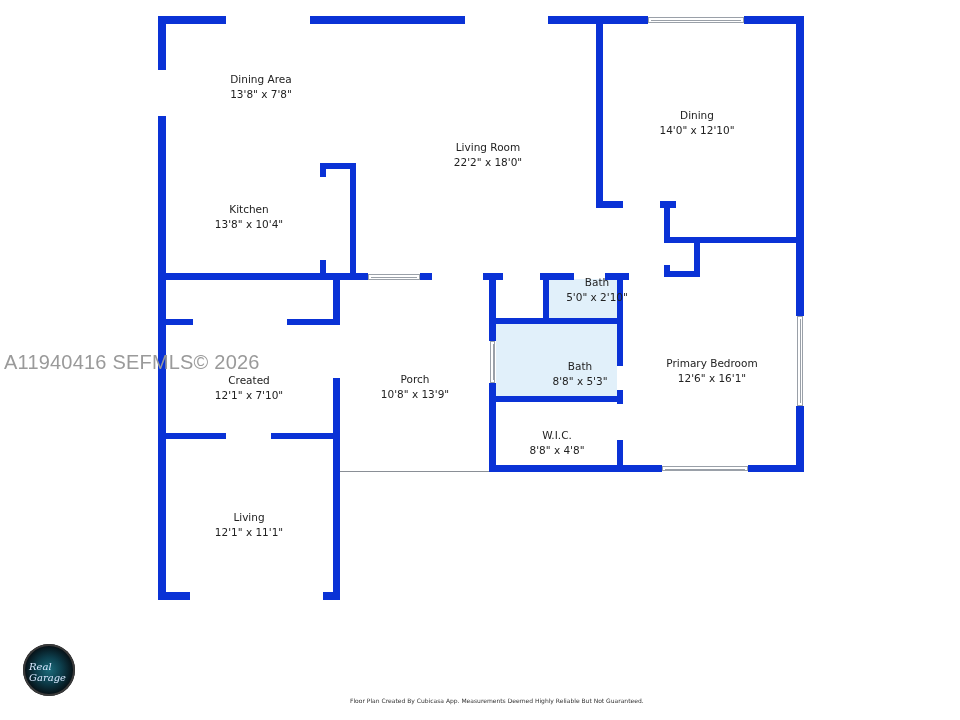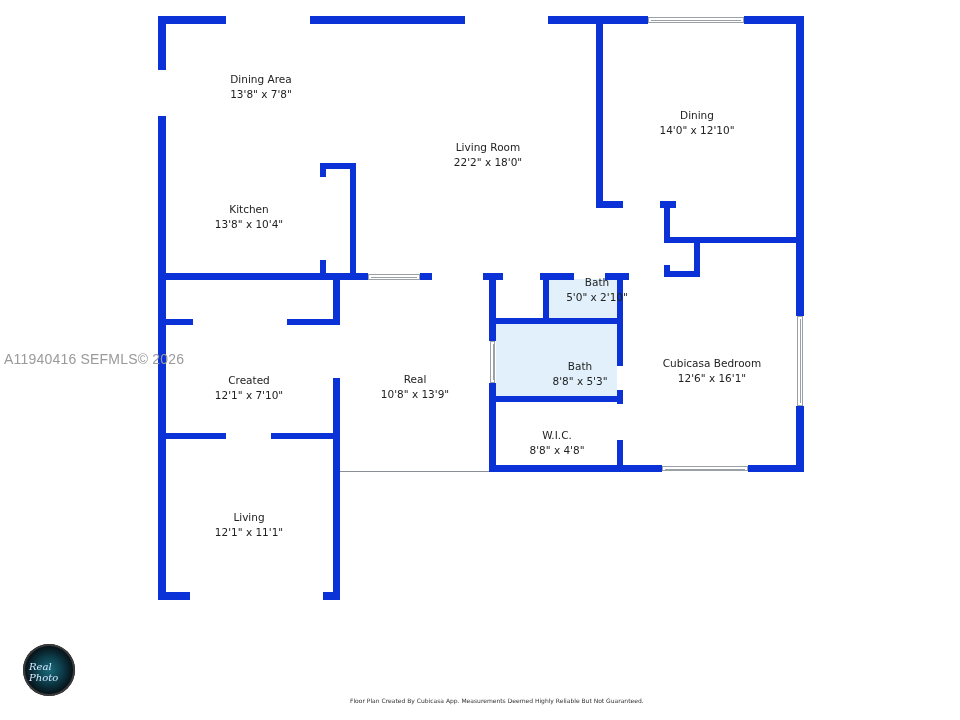--- a/index.html
+++ b/index.html
@@ -7,21 +7,21 @@
          font-family:"Liberation Sans", sans-serif; }
   #plan { position:absolute; left:0; top:0; width:768px; height:720px; }
   .wall { position:absolute; background:#0a32d6; }
   .win { position:absolute; background:#fff; border:1px solid #9aa0a8; box-sizing:border-box; }
   .win.h::after { content:""; position:absolute; left:2px; right:2px; top:50%; height:1px; background:#9aa0a8; }
   .win.v::after { content:""; position:absolute; top:2px; bottom:2px; left:50%; width:1px; background:#9aa0a8; }
   .fill { position:absolute; background:#e1f0fa; }
   .thin { position:absolute; background:#8a8f96; }
   .room { position:absolute; text-align:center; color:#222; font-family:"DejaVu Sans", sans-serif;
           font-size:10.5px; line-height:15px; transform:translateX(-50%); white-space:nowrap; }
-  .watermark { position:absolute; left:4px; top:351px; color:#9a9a9a; font-size:14px;
+  .watermark { position:absolute; left:4px; top:351px; color:#9a9a9a; font-size:20px;
                font-family:"Liberation Sans", sans-serif; letter-spacing:0.2px; }
   .footer { position:absolute; left:350px; top:697px; font-size:6px; color:#333;
             font-family:"DejaVu Sans", sans-serif; }
   .logo { position:absolute; left:23px; top:644px; width:52px; height:52px; border-radius:50%;
           background:radial-gradient(circle at 50% 50%, #1b6a7a 0%, #0d3e4c 35%, #050b10 70%, #222 100%);
           box-shadow:0 0 0 2px #3a3a3a inset; }
   .logo span { position:absolute; left:6px; top:17px; font-size:10px; color:#d8e8ff;
                font-family:"DejaVu Serif", serif; font-style:italic; }
 </style>
 </head>
@@ -113,40 +113,40 @@
   </div>
   <div class="room" style="left:597px;top:275px;">
     <div>Bath</div>
     <div>5'0" x 2'10"</div>
   </div>
   <div class="room" style="left:580px;top:359px;">
     <div>Bath</div>
     <div>8'8" x 5'3"</div>
   </div>
   <div class="room" style="left:712px;top:356px;">
-    <div>Cubicasa Bedroom</div>
+    <div>Primary Bedroom</div>
     <div>12'6" x 16'1"</div>
   </div>
   <div class="room" style="left:249px;top:373px;">
     <div>Created</div>
     <div>12'1" x 7'10"</div>
   </div>
   <div class="room" style="left:415px;top:372px;">
-    <div>Real</div>
+    <div>Porch</div>
     <div>10'8" x 13'9"</div>
   </div>
   <div class="room" style="left:557px;top:428px;">
     <div>W.I.C.</div>
     <div>8'8" x 4'8"</div>
   </div>
   <div class="room" style="left:249px;top:510px;">
     <div>Living</div>
     <div>12'1" x 11'1"</div>
   </div>
 </div>
 
 <div class="watermark">A11940416  SEFMLS© 2026</div>
 
 <div class="logo">
-  <span>Real Photo</span>
+  <span>Real Garage</span>
 </div>
 
 <div class="footer">Floor Plan Created By Cubicasa App. Measurements Deemed Highly Reliable But Not Guaranteed.</div>
 
 </body></html>

